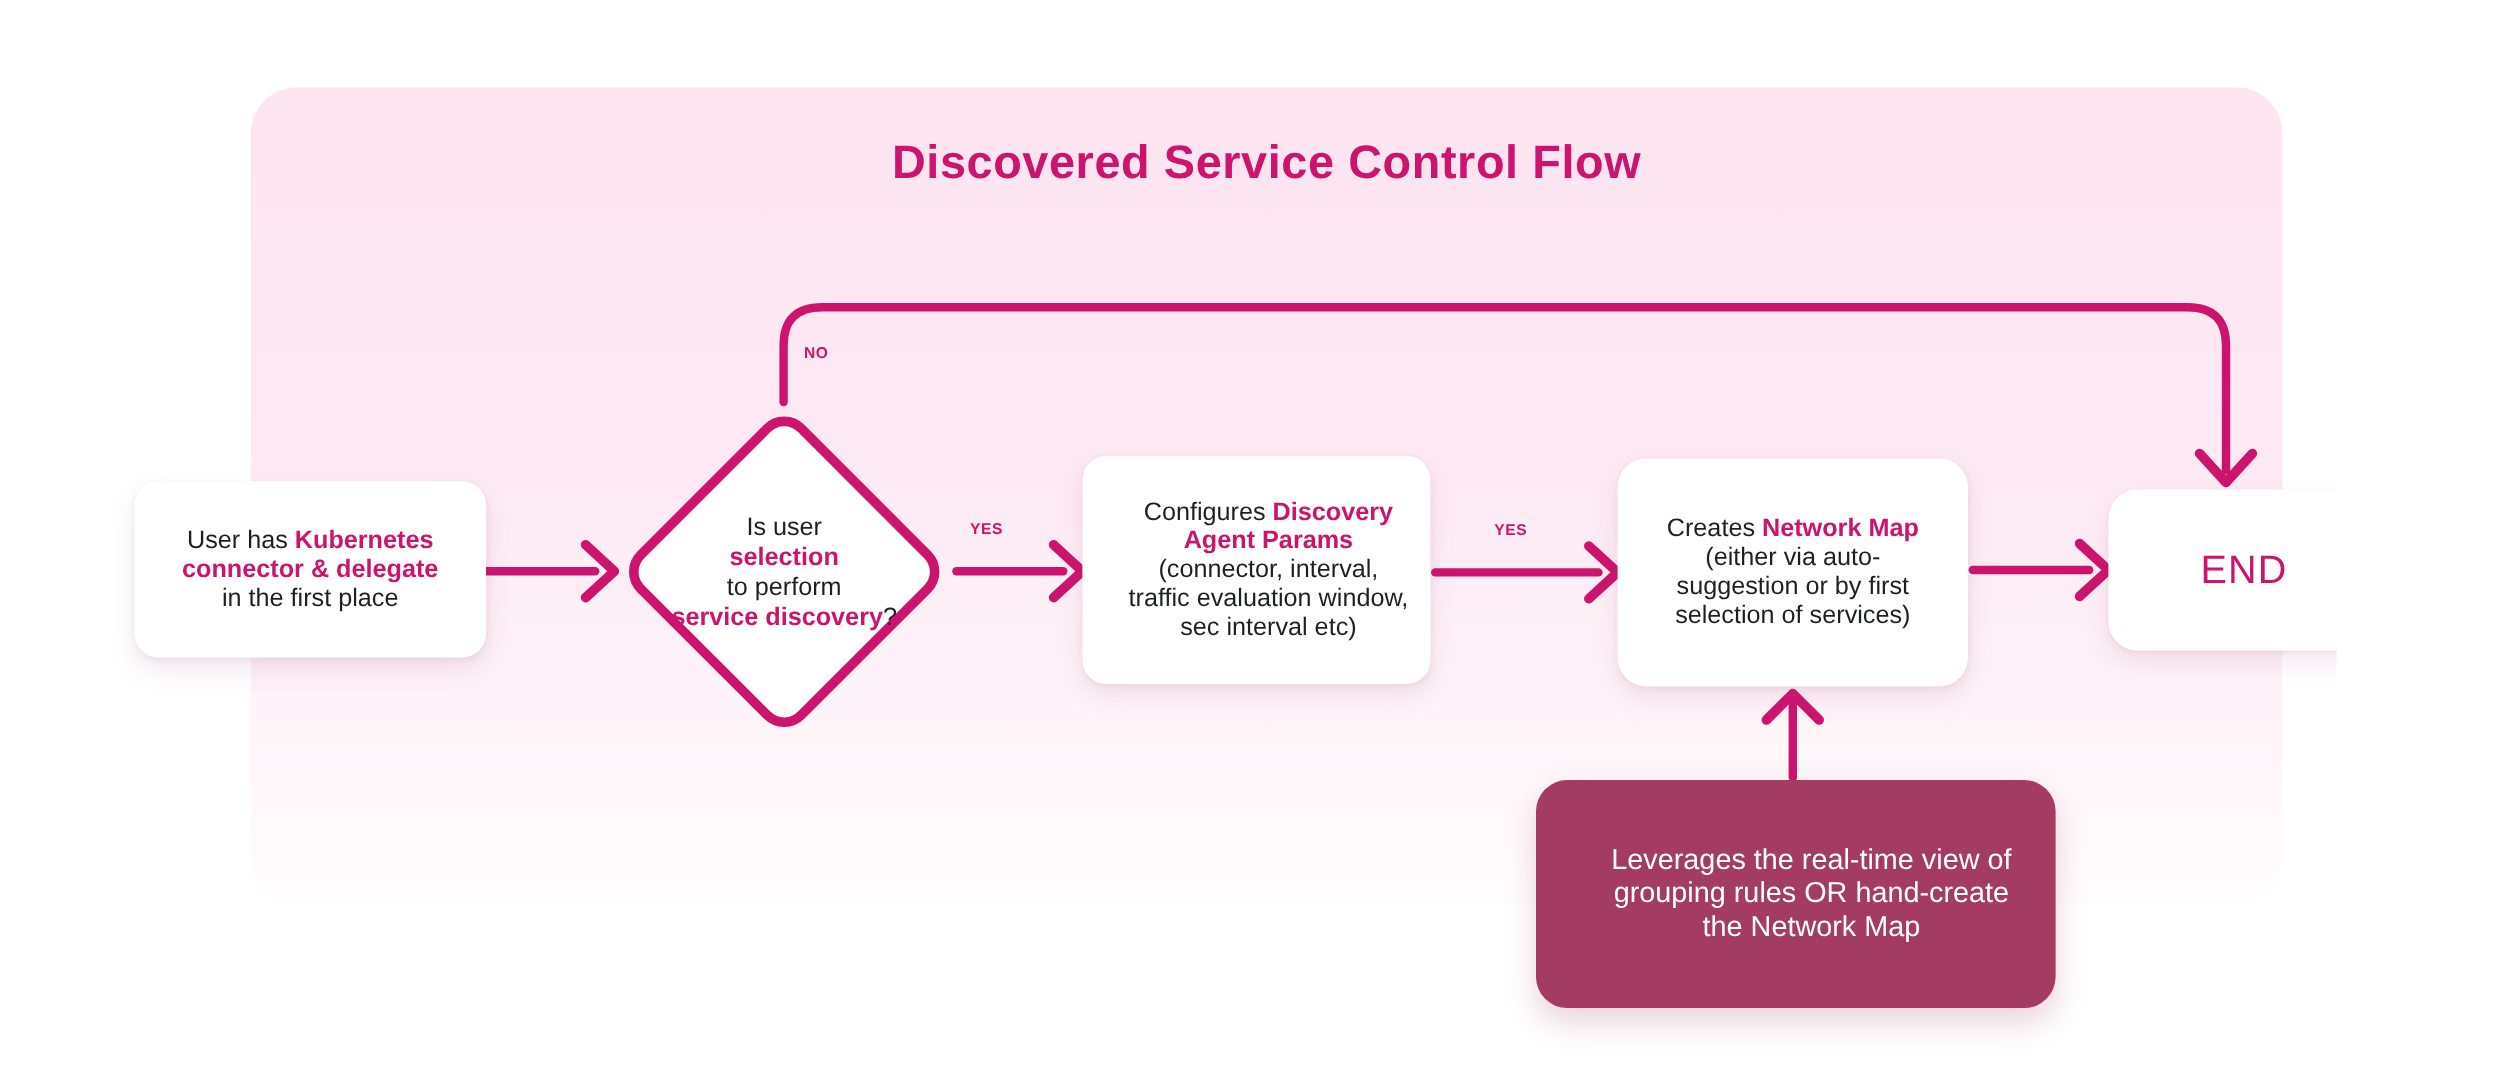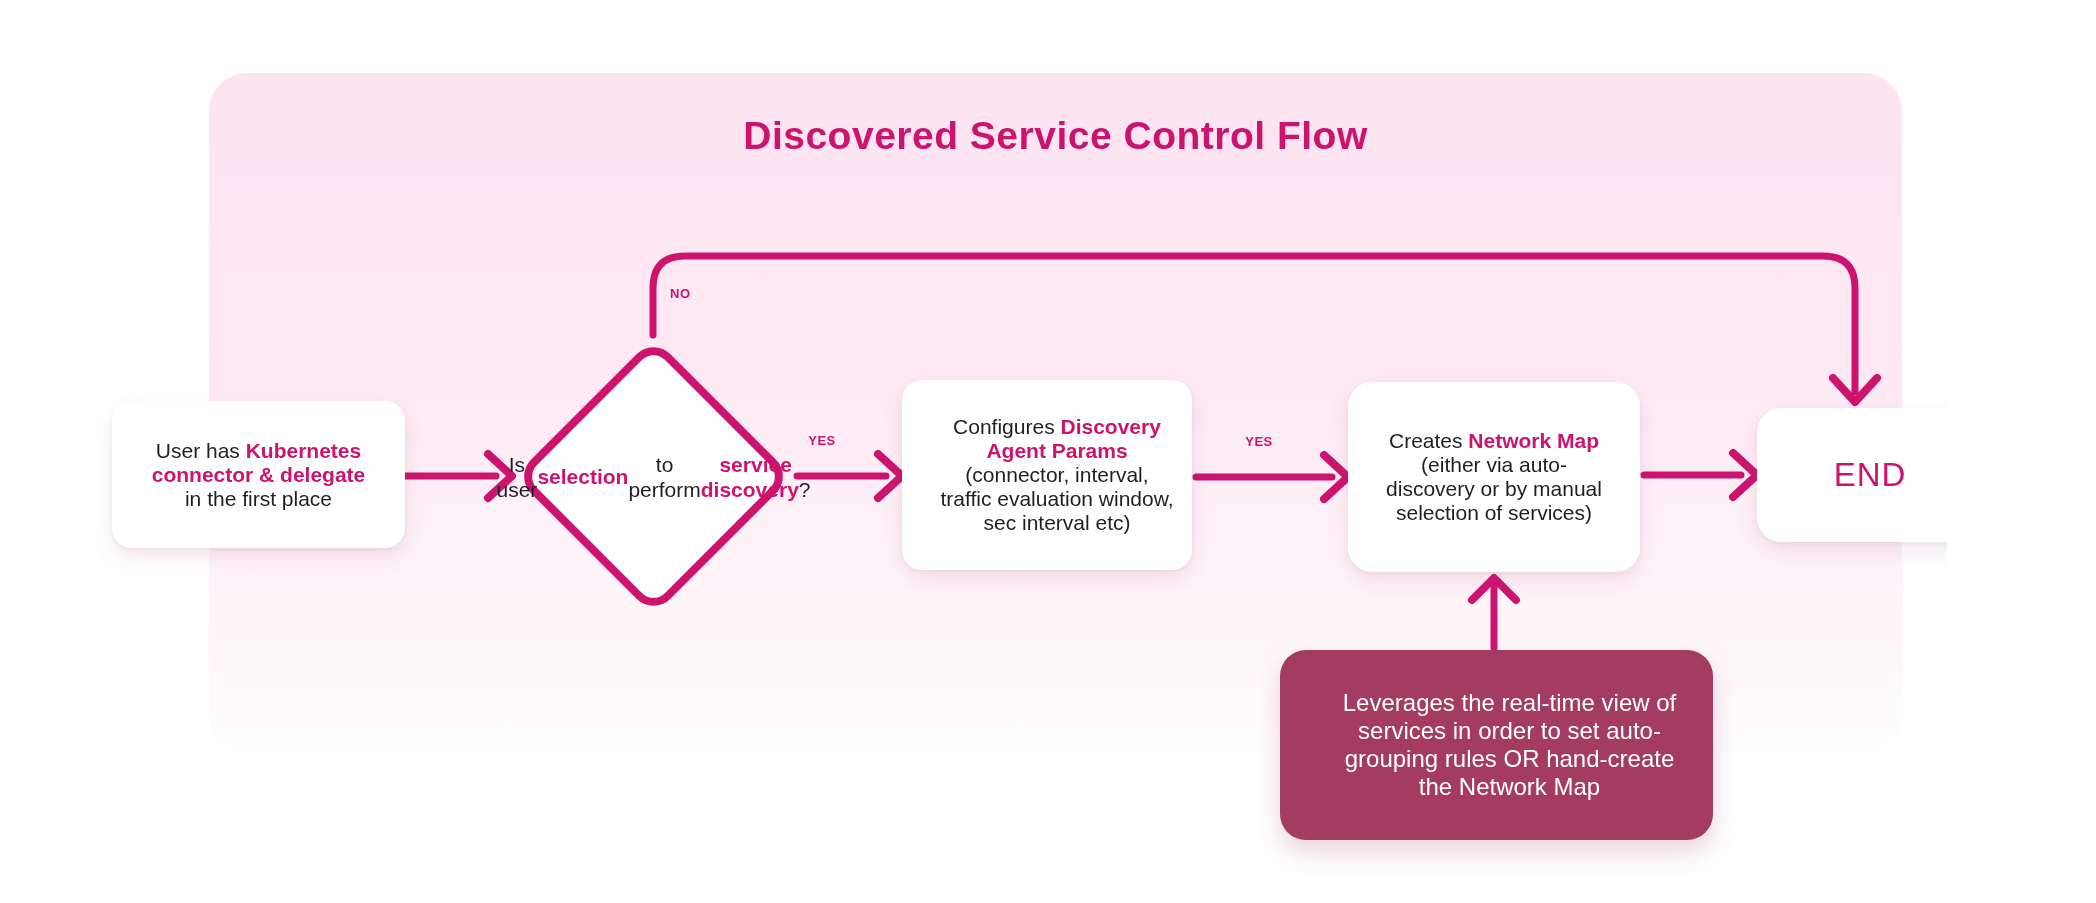--- a/index.html
+++ b/index.html
@@ -53,21 +53,21 @@
   .end-label{font-size:33px;font-weight:400;letter-spacing:1px;color:var(--accent);}
 
   .diamond-wrap{position:absolute;left:515px;top:338px;width:277px;height:277px;}
   .diamond-shape{
     position:absolute;left:40px;top:40px;width:197px;height:197px;
     background:#ffffff;border:8px solid var(--accent);border-radius:24px;
     transform:rotate(45deg);
   }
   .diamond-text{
     position:absolute;left:0;top:0;width:277px;height:277px;
-    display:flex;align-items:center;justify-content:center;
+    display:flex;flex-direction:column;align-items:center;justify-content:center;
     font-size:21px;line-height:25px;
   }
 
   .note-box{
     position:absolute;left:1280px;top:650px;width:433px;height:190px;
     background:var(--maroon);border-radius:26px;
     box-shadow:0 12px 26px rgba(164,59,96,.22);
     display:flex;align-items:center;justify-content:center;padding-left:26px;
   }
   .note-box .node-text{color:#ffffff;font-size:24px;line-height:28px;}
@@ -130,31 +130,30 @@
         <div><span>(connector, interval,</span></div>
         <div><span>traffic evaluation window,</span></div>
         <div><span>sec interval etc)</span></div>
       </div>
   </div>
 
   <div class="box box-create">
     <div class="node-text">
         <div><span>Creates </span><span class="acc">Network Map</span></div>
         <div><span>(either via auto-</span></div>
-        <div><span>discovery or by manual</span></div>
+        <div><span>suggestion or by first</span></div>
         <div><span>selection of services)</span></div>
       </div>
   </div>
 
   <div class="box box-end">
     <span class="end-label">END</span>
   </div>
 
   <div class="note-box">
     <div class="node-text">
         <div><span>Leverages the real-time view of</span></div>
-        <div><span>services in order to set auto-</span></div>
         <div><span>grouping rules OR hand-create</span></div>
         <div><span>the Network Map</span></div>
       </div>
   </div>
 
 </div>
 
 </body></html>

